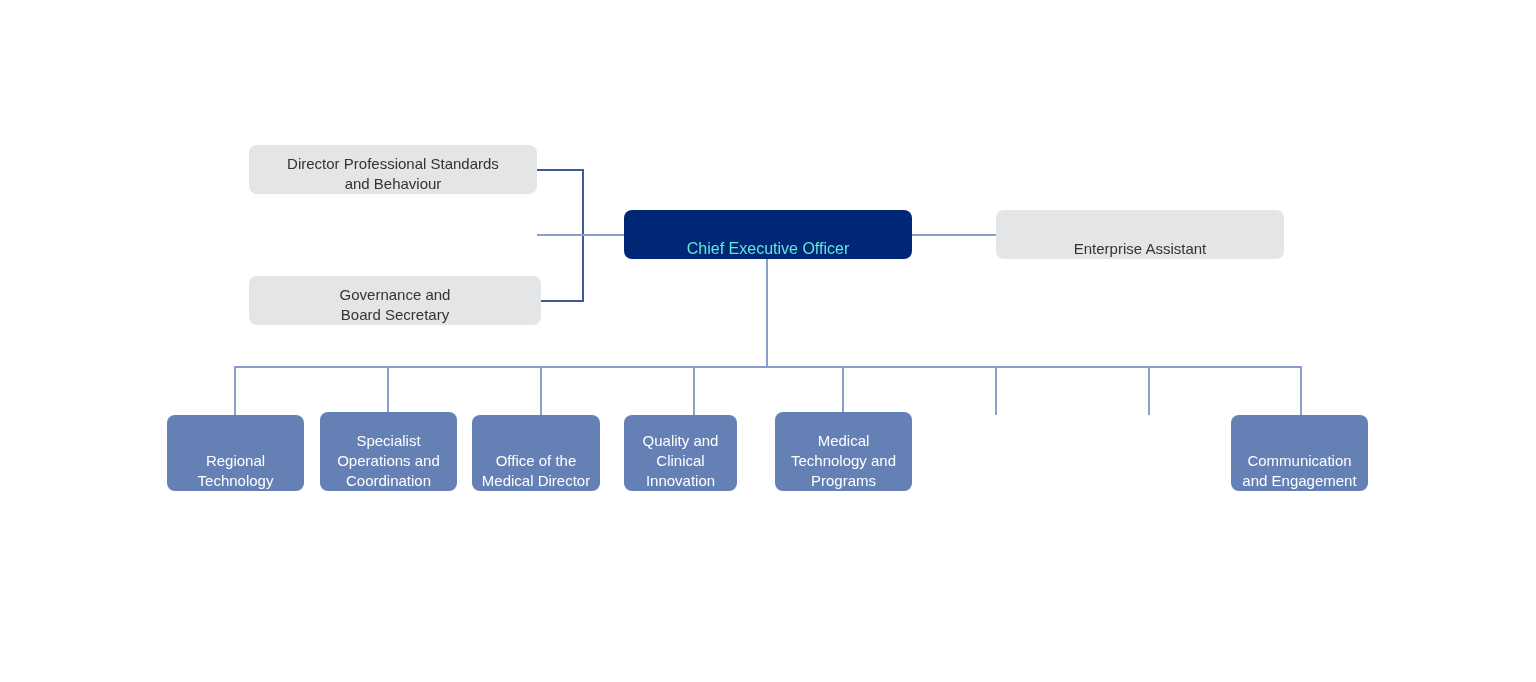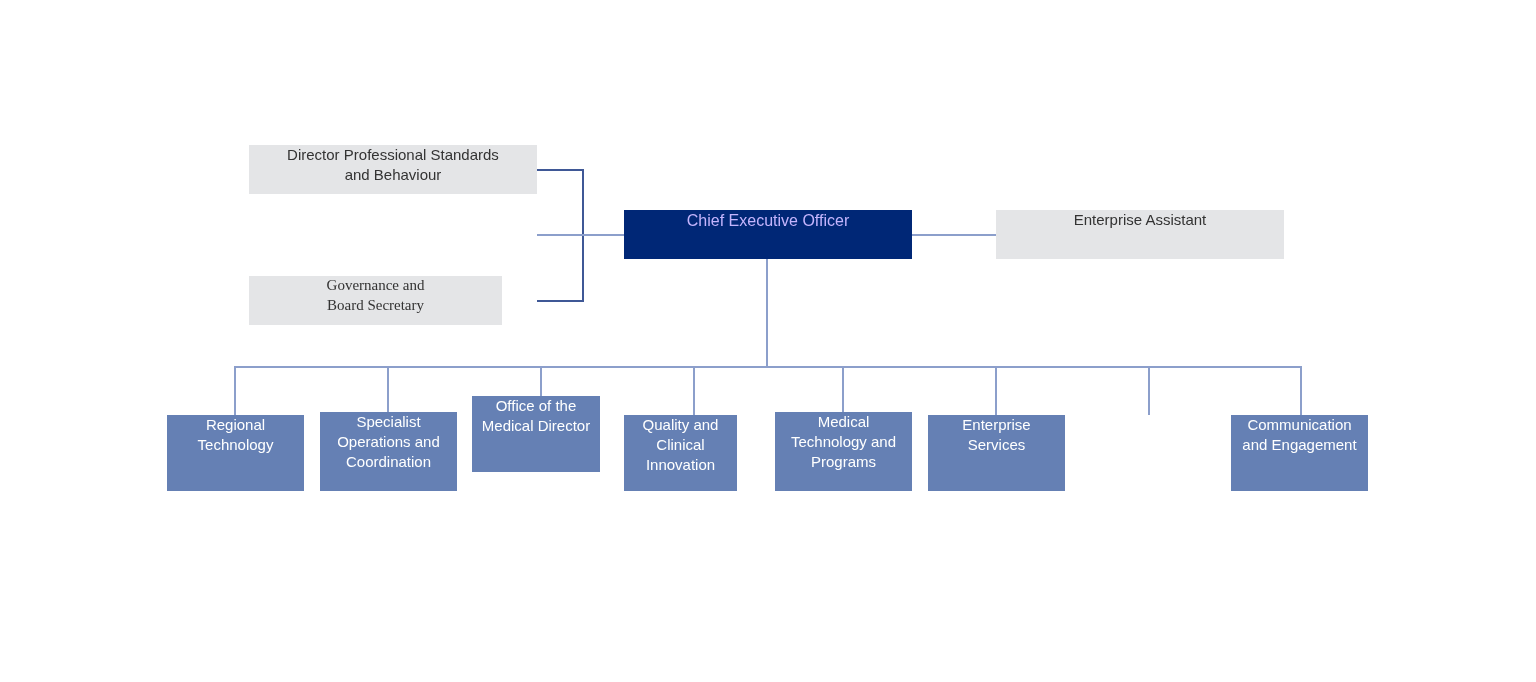--- a/index.html
+++ b/index.html
@@ -19,38 +19,39 @@
     height: 682px;
     background: #ffffff;
     overflow: hidden;
   }
 
   
   .node {
     position: absolute;
     box-sizing: border-box;
     display: flex;
-    align-items: flex-start;
+    align-items: flex-end;
     justify-content: center;
     text-align: center;
     line-height: 1.33;
     z-index: 3;
+    border-radius: 8px;
   }
   .node .node-label {
     display: block;
     width: 100%;
     padding: 0 6px;
     box-sizing: border-box;
     white-space: pre-line;
   }
 
   
   .node.ceo {
     background: #002776;
-    color: #c4b5fd;
+    color: #5eead4;
     font-size: 16px;
   }
   .node.support {
     background: #e4e5e7;
     color: #333333;
     font-size: 15px;
   }
   .node.division {
     background: #6580b4;
     color: #ffffff;
@@ -94,21 +95,21 @@
   <div class="conn v" style="left:995px; top:366px; height:49px;"></div>
   <div class="conn v" style="left:1148px; top:366px; height:49px;"></div>
   <div class="conn v" style="left:1300px; top:366px; height:49px;"></div>
 
   <div class="node support" style="left:249px; top:145px; width:288px; height:49px;">
     <span class="node-label">Director Professional Standards
 and Behaviour</span>
   </div>
 
 
-  <div class="node support" style="left:249px; top:276px; width:253px; height:49px;font-family:Liberation Serif, serif;">
+  <div class="node support" style="left:249px; top:276px; width:292px; height:49px;">
     <span class="node-label">Governance and
 Board Secretary</span>
   </div>
 
   <div class="node ceo" style="left:624px; top:210px; width:288px; height:49px;">
     <span class="node-label">Chief Executive Officer</span>
   </div>
 
   <div class="node support" style="left:996px; top:210px; width:288px; height:49px;">
     <span class="node-label">Enterprise Assistant</span>
@@ -118,40 +119,36 @@
     <span class="node-label">Regional
 Technology</span>
   </div>
 
   <div class="node division" style="left:320px; top:412px; width:137px; height:79px;">
     <span class="node-label">Specialist
 Operations and
 Coordination</span>
   </div>
 
-  <div class="node division" style="left:472px; top:396px; width:128px; height:76px;">
+  <div class="node division" style="left:472px; top:415px; width:128px; height:76px;">
     <span class="node-label">Office of the
 Medical Director</span>
   </div>
 
   <div class="node division" style="left:624px; top:415px; width:113px; height:76px;">
     <span class="node-label">Quality and
 Clinical Innovation</span>
   </div>
 
   <div class="node division" style="left:775px; top:412px; width:137px; height:79px;">
     <span class="node-label">Medical
 Technology and
 Programs</span>
   </div>
 
-  <div class="node division" style="left:928px; top:415px; width:137px; height:76px;">
-    <span class="node-label">Enterprise
-Services</span>
-  </div>
 
 
   <div class="node division" style="left:1231px; top:415px; width:137px; height:76px;">
     <span class="node-label">Communication
 and Engagement</span>
   </div>
 
 </div>
 
 </body></html>

